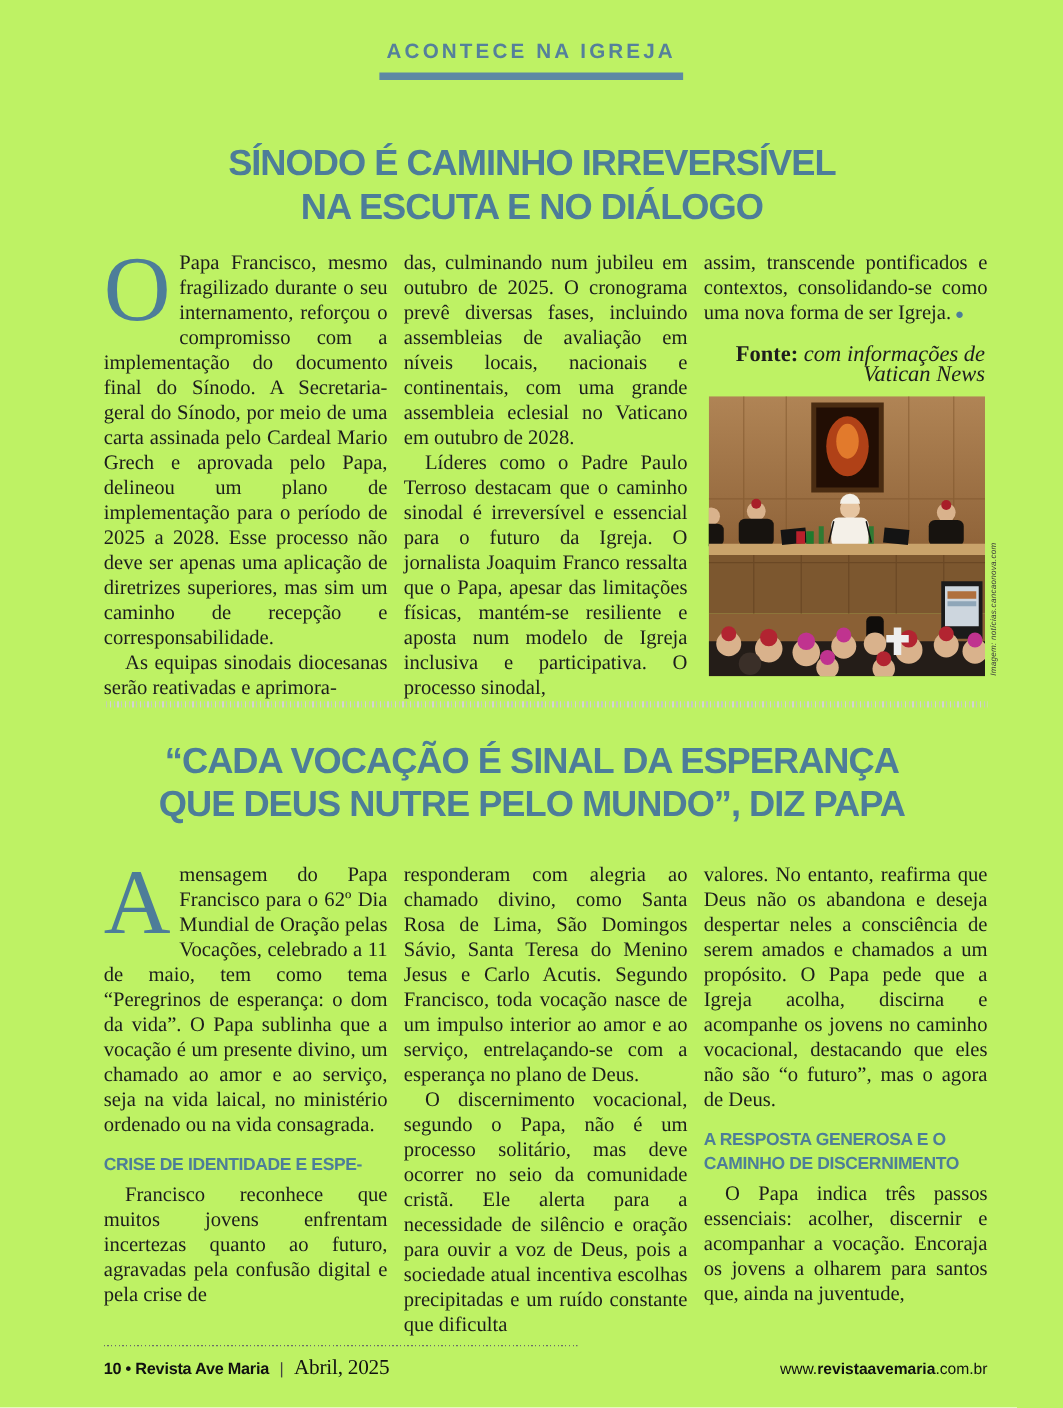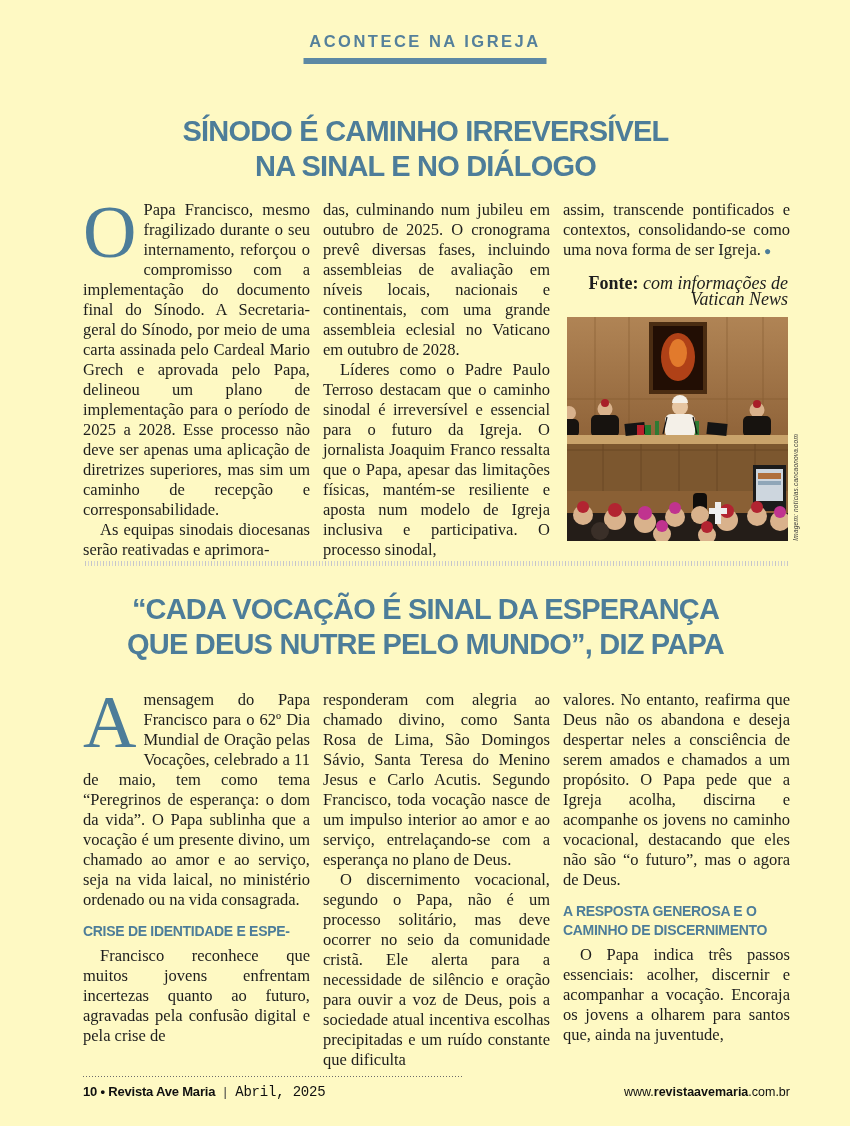--- a/index.html
+++ b/index.html
@@ -1,16 +1,16 @@
 <!DOCTYPE html>
 <html><head>
 <meta charset="utf-8">
 <style>
   html,body{margin:0;padding:0;background:#ffffff;}
-  .page{position:relative;width:850px;height:1126px;background:#fef9c3;
+  .page{position:relative;width:850px;height:1126px;background:#bef264;
         font-family:"Liberation Serif",serif;color:#1d1d1d;overflow:hidden;}
 
   
   .kicker{position:absolute;top:32px;left:0;right:0;text-align:center;
           font-family:"Liberation Sans",sans-serif;font-weight:bold;
           font-size:16.5px;letter-spacing:2.5px;color:#55809b;}
   .kicker-bar{position:absolute;top:58px;left:50%;transform:translateX(-50%);
           width:243px;height:6px;background:#5d89a4;}
 
   
@@ -56,36 +56,36 @@
         background:repeating-linear-gradient(90deg,#c6c6c6 0 1px,transparent 1px 3px,
                     #d4d4d4 3px 4px,transparent 4px 6px);}
   .footer-rule{position:absolute;top:1076px;left:83px;width:379px;height:1px;
         background:repeating-linear-gradient(90deg,#6b6b6b 0 1px,transparent 1px 3px);}
 
   
   .footer{position:absolute;top:1084px;left:83px;right:60px;display:flex;
           justify-content:space-between;align-items:baseline;}
   .footer-left{font-family:"Liberation Sans",sans-serif;font-weight:bold;
           font-size:13px;letter-spacing:-0.2px;color:#101010;}
-  .footer-left .date{font-family:Liberation Mono, monospace;font-weight:normal;font-size:14px;}
+  .footer-left .date{font-family:Liberation Serif, serif;font-weight:normal;font-size:17px;}
   .footer-left .sep{font-weight:normal;color:#444;margin:0 5px;}
   .footer-right{font-family:"Liberation Sans",sans-serif;font-size:12.5px;color:#101010;}
   .footer-right .bold{font-weight:bold;}
 </style>
 </head>
 <body>
 
 <div class="page">
 
   <div class="kicker">ACONTECE NA IGREJA</div>
   <div class="kicker-bar"></div>
 
   <div class="title" id="title1">
     <div class="line">SÍNODO É CAMINHO IRREVERSÍVEL</div>
-    <div class="line">NA SINAL E NO DIÁLOGO</div>
+    <div class="line">NA ESCUTA E NO DIÁLOGO</div>
   </div>
 
   <div class="cols" id="a1-body">
     <div class="col">
       <p class="body-p">
         <span class="dropcap">O</span><span>Papa Francisco, mesmo fragilizado durante o seu internamento, reforçou o compromisso com a implementação do documento final do Sínodo. A Secretaria-geral do Sínodo, por meio de uma carta assinada pelo Cardeal Mario Grech e aprovada pelo Papa, delineou um plano de implementação para o período de 2025 a 2028. Esse processo não deve ser apenas uma aplicação de diretrizes superiores, mas sim um caminho de recepção e corresponsabilidade.</span>
       </p>
       <p class="body-p indent">
         <span>As equipas sinodais diocesanas serão reativadas e aprimora-</span>
       </p>

